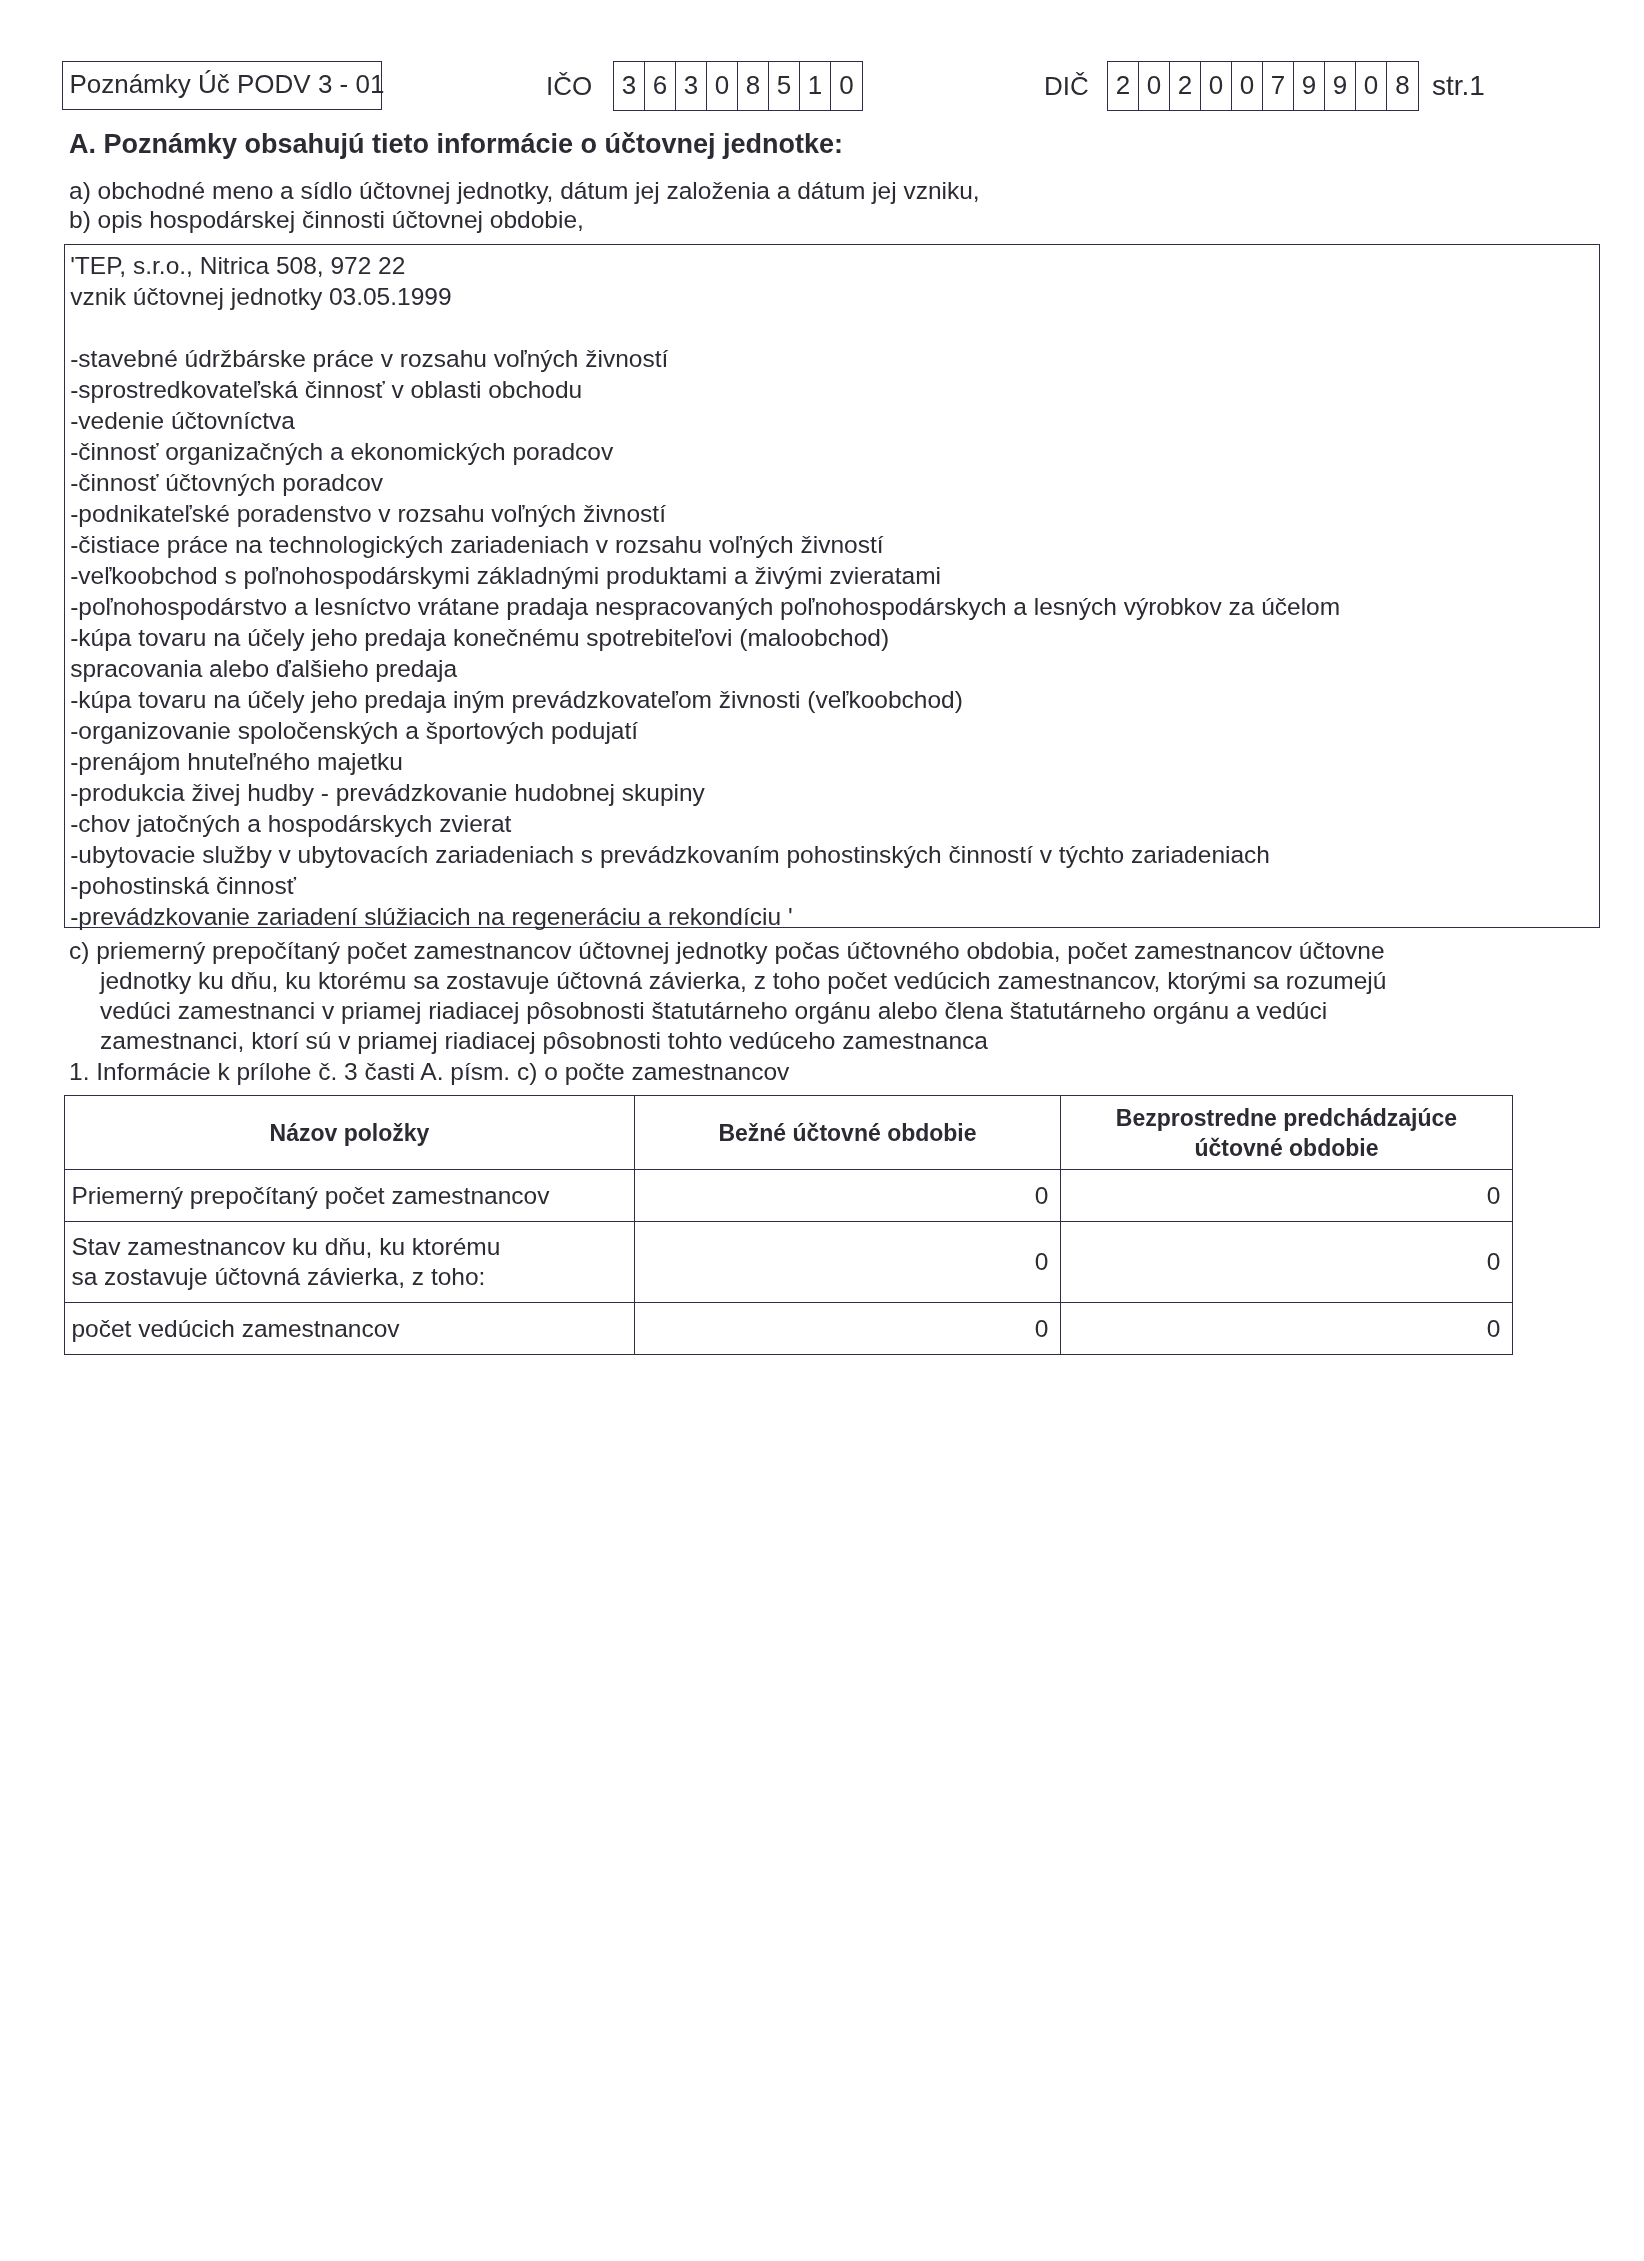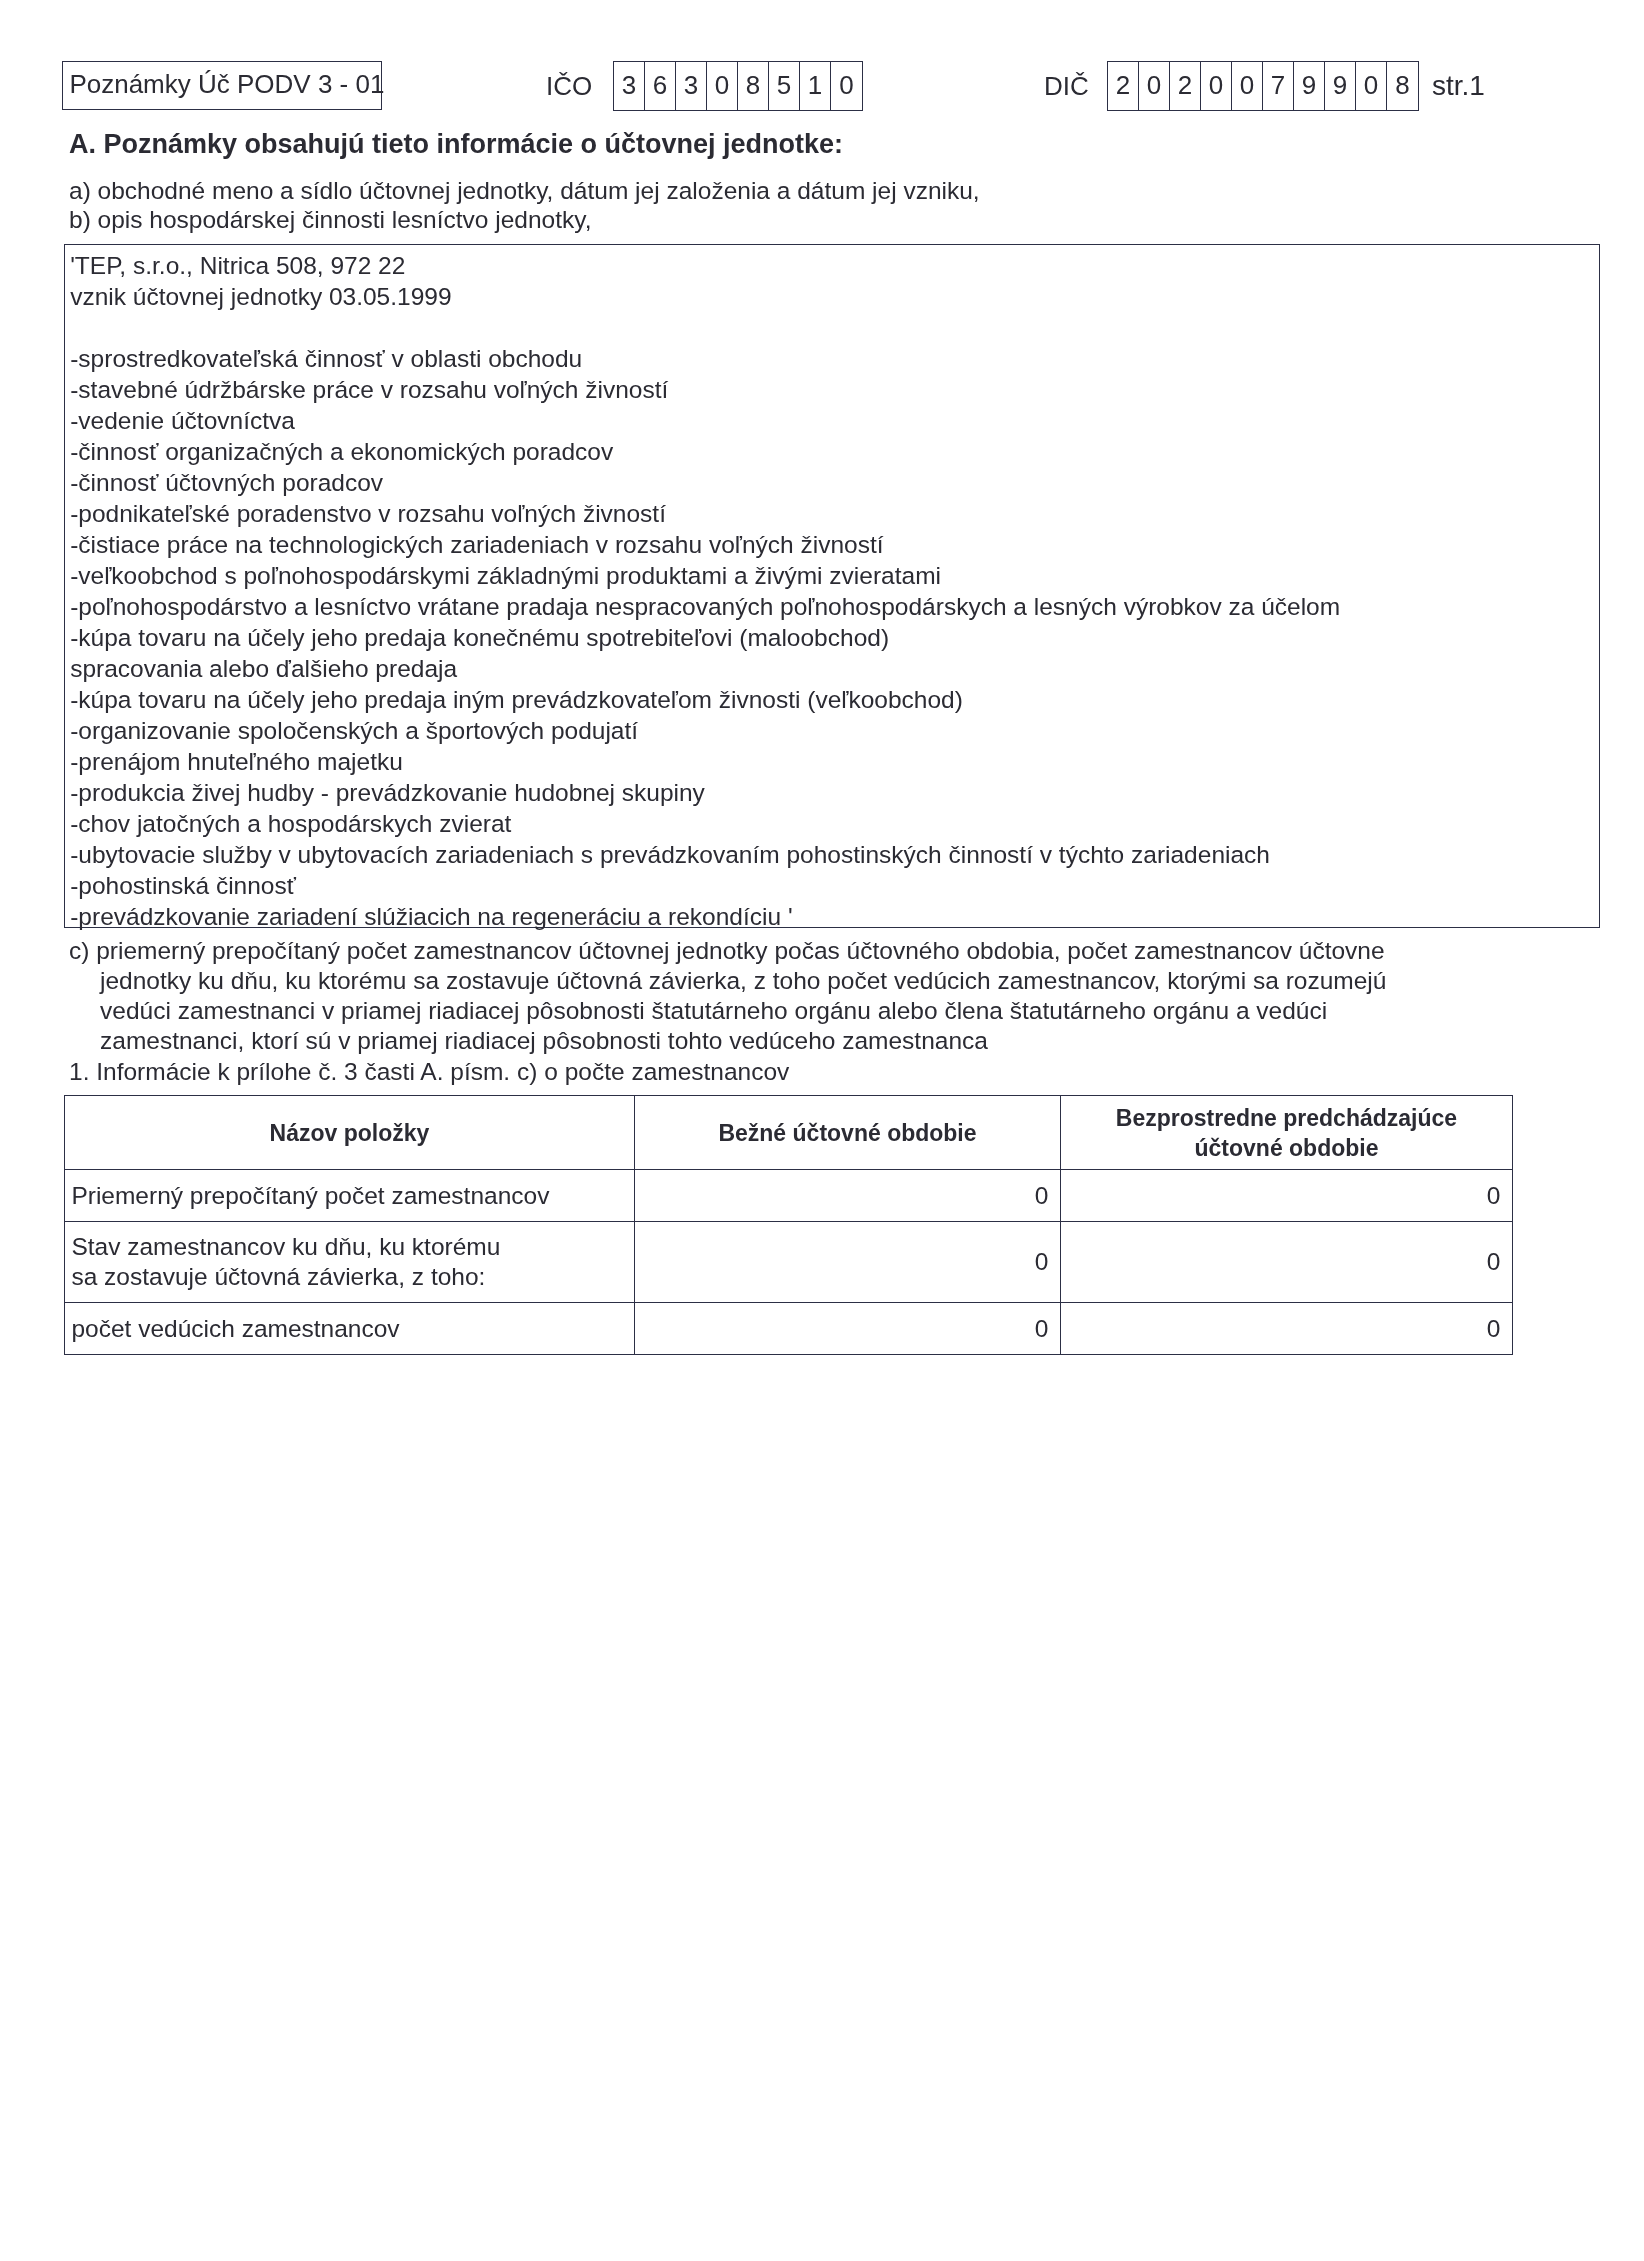--- a/index.html
+++ b/index.html
@@ -76,29 +76,29 @@
   <div class="digit">9</div>
   <div class="digit">9</div>
   <div class="digit">0</div>
   <div class="digit">8</div>
 </div>
 
 <div class="abs page-no">str.1</div>
 
 <div class="abs heading">A. Poznámky obsahujú tieto informácie o účtovnej jednotke:</div>
 <div class="abs line" style="left:69px; top:177px;">a) obchodné meno a sídlo účtovnej jednotky, dátum jej založenia a dátum jej vzniku,</div>
-<div class="abs line" style="left:69px; top:206px;">b) opis hospodárskej činnosti lesníctvo jednotky,</div>
+<div class="abs line" style="left:69px; top:206px;">b) opis hospodárskej činnosti účtovnej obdobie,</div>
 
 <div class="abs main-box">
   <div class="row">'TEP, s.r.o., Nitrica 508, 972 22</div>
   <div class="row">vznik účtovnej jednotky 03.05.1999</div>
   <div class="gap"></div>
   <div>
+    <div class="row">-stavebné údržbárske práce v rozsahu voľných živností</div>
     <div class="row">-sprostredkovateľská činnosť v oblasti obchodu</div>
-    <div class="row">-stavebné údržbárske práce v rozsahu voľných živností</div>
     <div class="row">-vedenie účtovníctva</div>
     <div class="row">-činnosť organizačných a ekonomických poradcov</div>
     <div class="row">-činnosť účtovných poradcov</div>
     <div class="row">-podnikateľské poradenstvo v rozsahu voľných živností</div>
     <div class="row">-čistiace práce na technologických zariadeniach v rozsahu voľných živností</div>
     <div class="row">-veľkoobchod s poľnohospodárskymi základnými produktami a živými zvieratami</div>
     <div class="row">-poľnohospodárstvo a lesníctvo vrátane pradaja nespracovaných poľnohospodárskych a lesných výrobkov za účelom</div>
     <div class="row">-kúpa tovaru na účely jeho predaja konečnému spotrebiteľovi (maloobchod)</div>
     <div class="row">spracovania alebo ďalšieho predaja</div>
     <div class="row">-kúpa tovaru na účely jeho predaja iným prevádzkovateľom živnosti (veľkoobchod)</div>

